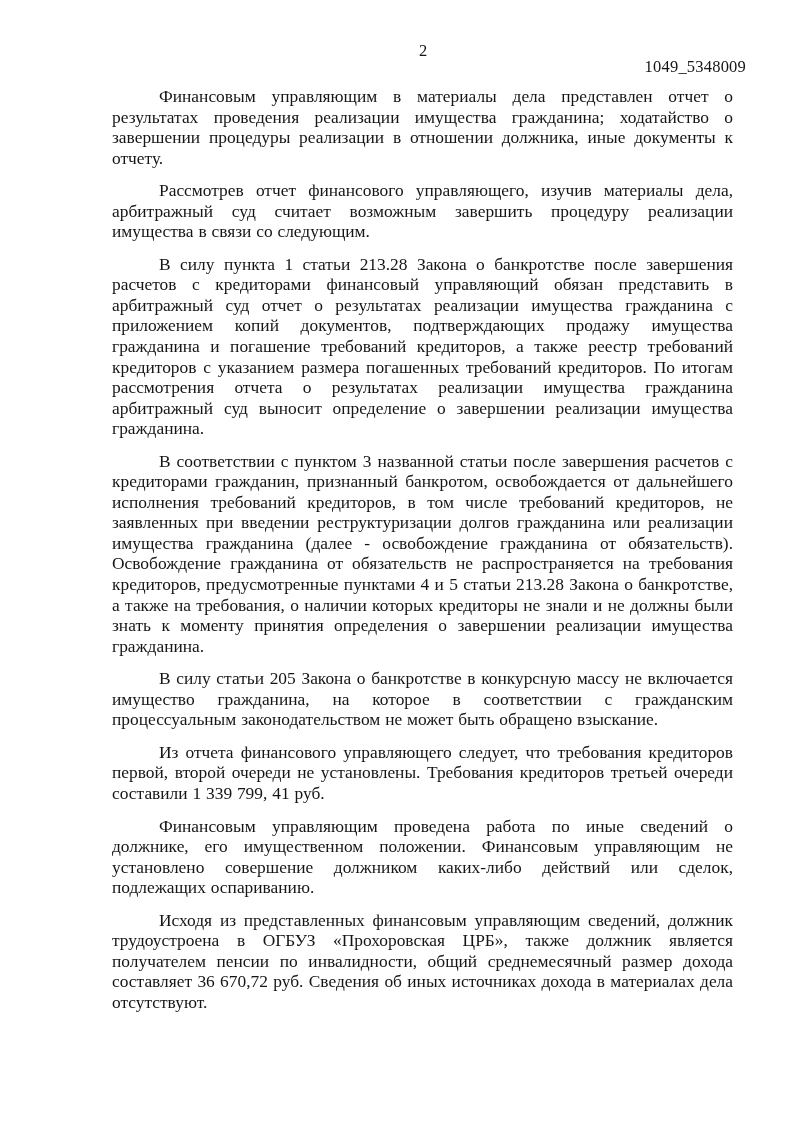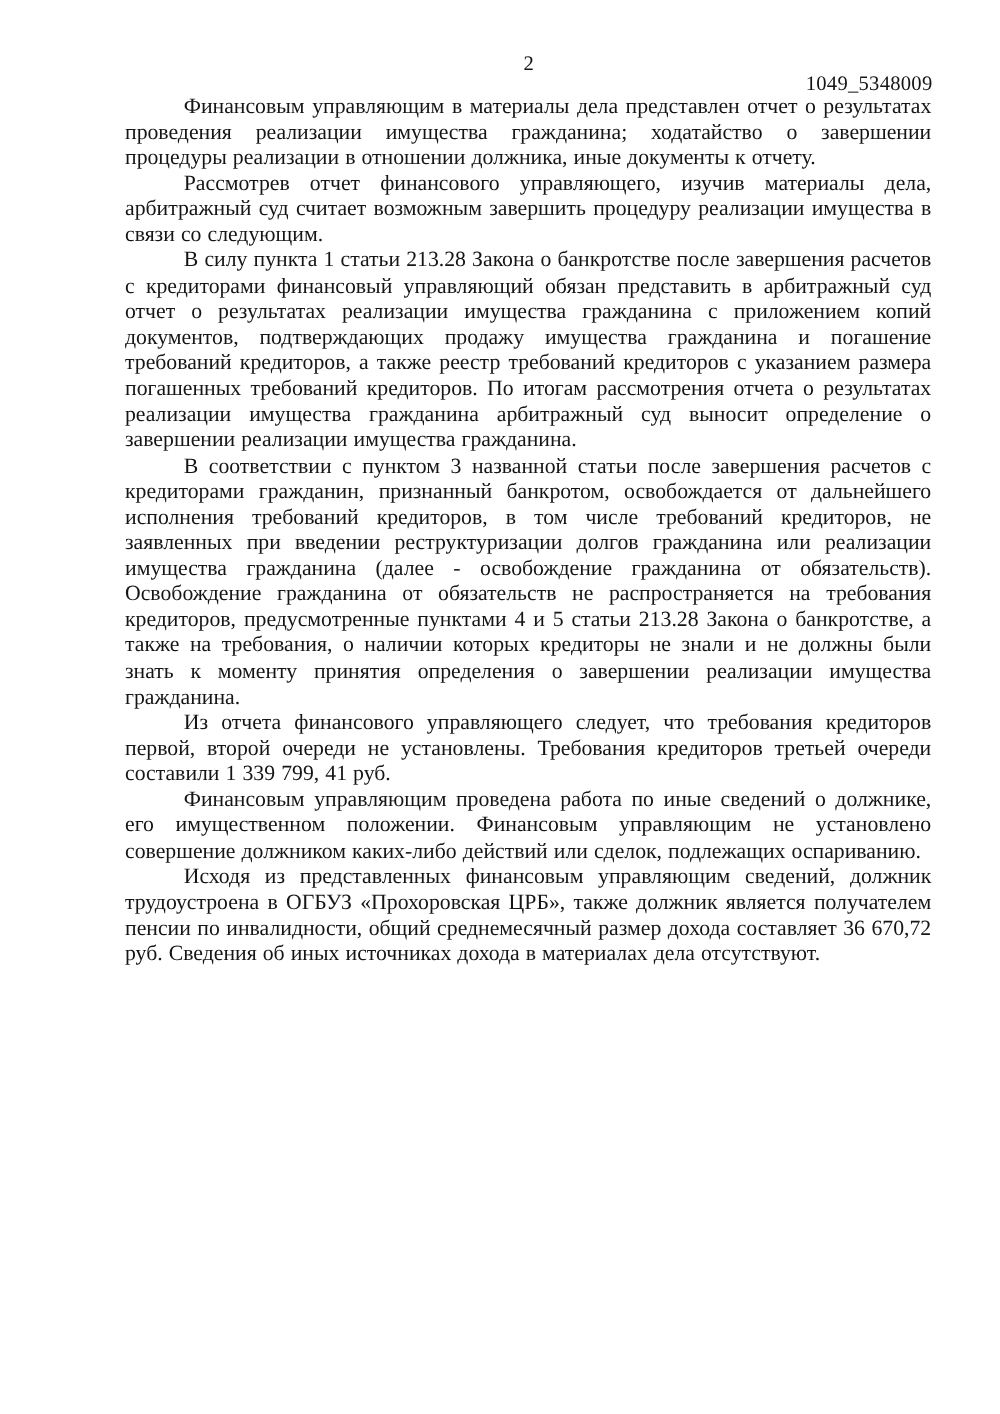--- a/index.html
+++ b/index.html
@@ -41,37 +41,38 @@
   .doc-body {
     position: absolute;
     top: 74px;
     left: 100px;
     right: 55px;
     font-size: 17.4px;
     line-height: 20.55px;
     text-align: justify;
   }
   .para {
-    margin: 0;
+    margin: 12px;
     padding: 0;
     text-indent: 47px;
     word-spacing: 0.5px;
   }
 </style>
 </head>
 <body>
 
 <div class="page">
   <div class="page-header">
     <span class="page-number">2</span>
     <span class="doc-code">1049_5348009</span>
   </div>
 
   <div class="doc-body">
       <p class="para">Финансовым управляющим в материалы дела представлен отчет о результатах проведения реализации имущества гражданина; ходатайство о завершении процедуры реализации в отношении должника, иные документы к отчету.</p>
       <p class="para">Рассмотрев отчет финансового управляющего, изучив материалы дела, арбитражный суд считает возможным завершить процедуру реализации имущества в связи со следующим.</p>
       <p class="para">В силу пункта 1 статьи 213.28 Закона о банкротстве после завершения расчетов с кредиторами финансовый управляющий обязан представить в арбитражный суд отчет о результатах реализации имущества гражданина с приложением копий документов, подтверждающих продажу имущества гражданина и погашение требований кредиторов, а также реестр требований кредиторов с указанием размера погашенных требований кредиторов. По итогам рассмотрения отчета о результатах реализации имущества гражданина арбитражный суд выносит определение о завершении реализации имущества гражданина.</p>
       <p class="para">В соответствии с пунктом 3 названной статьи после завершения расчетов с кредиторами гражданин, признанный банкротом, освобождается от дальнейшего исполнения требований кредиторов, в том числе требований кредиторов, не заявленных при введении реструктуризации долгов гражданина или реализации имущества гражданина (далее - освобождение гражданина от обязательств). Освобождение гражданина от обязательств не распространяется на требования кредиторов, предусмотренные пунктами 4 и 5 статьи 213.28 Закона о банкротстве, а также на требования, о наличии которых кредиторы не знали и не должны были знать к моменту принятия определения о завершении реализации имущества гражданина.</p>
+      <p class="para">В силу статьи 205 Закона о банкротстве в конкурсную массу не включается имущество гражданина, на которое в соответствии с гражданским процессуальным законодательством не может быть обращено взыскание.</p>
       <p class="para">Из отчета финансового управляющего следует, что требования кредиторов первой, второй очереди не установлены. Требования кредиторов третьей очереди составили 1 339 799, 41 руб.</p>
       <p class="para">Финансовым управляющим проведена работа по иные сведений о должнике, его имущественном положении. Финансовым управляющим не установлено совершение должником каких-либо действий или сделок, подлежащих оспариванию.</p>
       <p class="para">Исходя из представленных финансовым управляющим сведений, должник трудоустроена в ОГБУЗ «Прохоровская ЦРБ», также должник является получателем пенсии по инвалидности, общий среднемесячный размер дохода составляет 36 670,72 руб. Сведения об иных источниках дохода в материалах дела отсутствуют.</p>
     </div>
 </div>
 
 </body></html>

